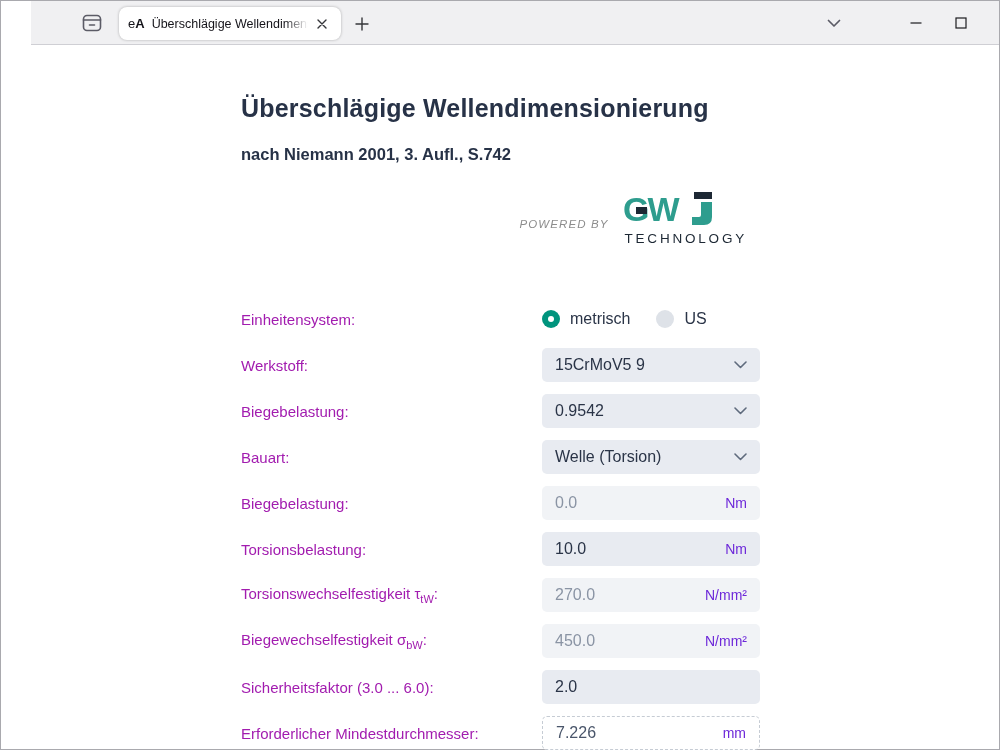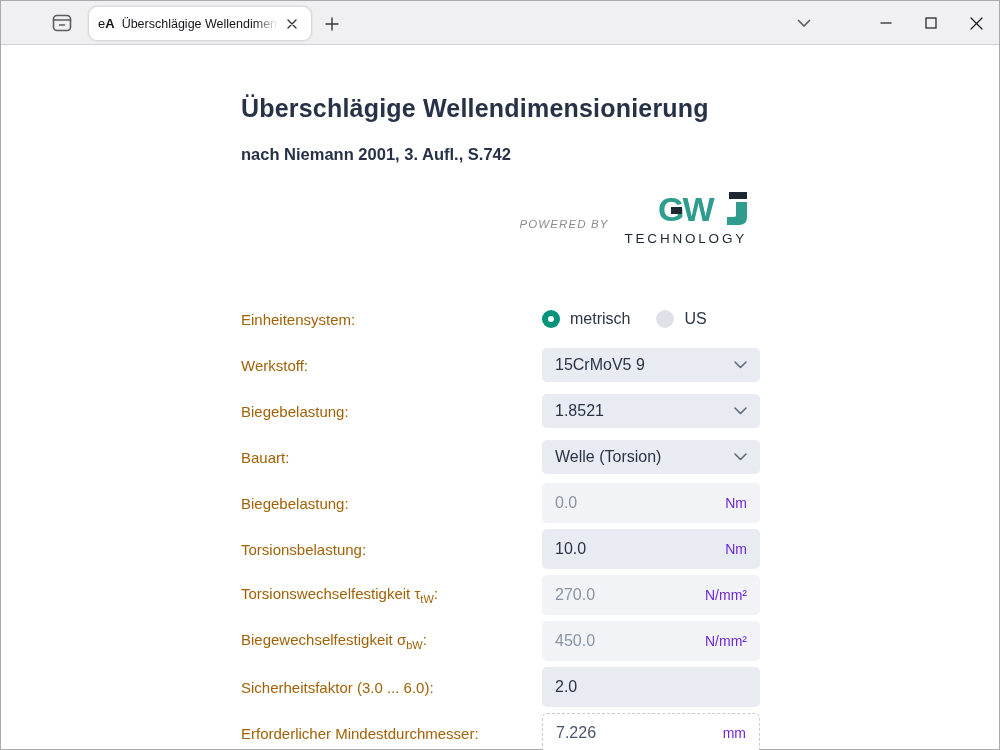--- a/index.html
+++ b/index.html
@@ -2,62 +2,62 @@
 <html><head>
 <meta charset="utf-8">
 <style>
   * { box-sizing: border-box; }
   html,body { margin:0; padding:0; background:#fff; }
   body { width:1000px; height:750px; overflow:hidden; font-family:"Liberation Sans", sans-serif; }
 
   .window { width:1000px; height:750px; border:1px solid #a9a9ae; background:#fff; position:relative; }
 
   
-  .chrome { height:44px; background:#f0f0f2; border-bottom:1px solid #cfcfd4; position:relative; }
+  .chrome { height:44px; background:#f0f0f2; border-bottom:1px solid #cfcfd4; position:relative;margin-left:30px; }
   .ffview { position:absolute; left:46px; top:8px; width:30px; height:28px; display:flex; align-items:center; justify-content:center; border-radius:4px; cursor:pointer; }
   .tab { position:absolute; left:88px; top:6px; width:222px; height:33px; background:#fff; border-radius:8px; box-shadow:0 0 3px rgba(0,0,0,.28); display:flex; align-items:center; padding:0 9px; cursor:pointer; }
   .favicon { font-size:13px; color:#15141a; margin-right:7px; white-space:nowrap; }
   .favicon .fe { font-weight:400; }
   .favicon .fa { font-weight:700; }
   .tab-title { font-size:12.5px; color:#15141a; white-space:nowrap; overflow:hidden; flex:1;
                -webkit-mask-image:linear-gradient(90deg,#000 85%,transparent); mask-image:linear-gradient(90deg,#000 85%,transparent); }
   .tab-close { margin-left:4px; display:flex; align-items:center; justify-content:center; width:20px; height:20px; border-radius:4px; cursor:pointer; }
   .newtab { position:absolute; left:318px; top:10px; width:26px; height:26px; display:flex; align-items:center; justify-content:center; border-radius:4px; cursor:pointer; }
   .winbtn { position:absolute; top:7px; width:34px; height:30px; display:flex; align-items:center; justify-content:center; cursor:pointer; }
   .btn-tabs { left:786px; } .btn-min { left:868px; } .btn-max { left:913px; } .btn-close { left:958px; }
 
   
   .content { padding:46px 0 0 240px; width:1000px; }
   .col { width:519px; }
   h1.page-title { margin:0; font-size:25px; line-height:34px; font-weight:700; color:#273247; letter-spacing:.2px; }
   .subtitle { margin-top:20px; font-size:16.5px; font-weight:700; color:#273247; }
 
   .branding { display:flex; justify-content:flex-end; align-items:center; margin-top:28px; padding-right:13px; }
   .powered { font-size:11.5px; color:#8d8d8d; letter-spacing:1.1px; margin-right:16px; margin-top:10px;font-style:italic; }
-  .logo-block { text-align:right; }
+  .logo-block { }
   .logo-sub { font-size:13.5px; letter-spacing:2.8px; color:#1d2834; margin-top:1px; font-weight:400; }
 
   
   .form { margin-top:50px; }
   .row { display:flex; align-items:center; height:46px; }
-  .row-label { font-size:15px; color:#a16207; }
+  .row-label { font-size:15px; color:#a21caf; }
   .row-label sub { font-size:11px; }
   .row-control { margin-left:auto; width:218px; }
 
   .radio-group { display:flex; align-items:flex-end; width:218px; margin-left:auto; }
   .radio { width:18px; height:18px; border-radius:50%; flex:none; cursor:pointer; position:relative; }
   .radio.checked { background:var(--accent); }
   .radio.checked::after { content:""; position:absolute; left:6px; top:6px; width:6px; height:6px; border-radius:50%; background:#fff; }
   .radio.unchecked { background:#dee2e8; }
   .radio-label { font-size:16px; color:#2a3447; margin:0 0 0 10px; cursor:pointer; }
   .radio-gap { width:26px; }
 
   .select { height:34px; background:#e8ebf1; border-radius:5px; display:flex; align-items:center; justify-content:space-between; padding:0 13px; font-size:16px; color:#2a3447; cursor:pointer; }
 
-  .field { height:40px; border-radius:5px; display:flex; align-items:center; padding:0 13px; }
+  .field { height:34px; border-radius:5px; display:flex; align-items:center; padding:0 13px; }
   .field input { border:none; background:transparent; font-size:16px; outline:none; padding:0; width:100%; min-width:0; font-family:"Liberation Sans", sans-serif; }
   .field.enabled  { background:#e8ebf1; } .field.enabled input  { color:#2a3447; }
   .field.disabled { background:#f1f3f6; } .field.disabled input { color:#8a94a4; }
   .field.output   { background:#fff; border:1px dashed #c6ccd4; } .field.output input { color:#49556a; }
   .unit { font-size:14px; color:#6d28d9; margin-left:8px; white-space:nowrap; }
 
   .icon-stroke { stroke:#5b5b66; stroke-width:1.6; fill:none; stroke-linecap:round; }
 </style>
 </head>
 <body>
@@ -156,21 +156,21 @@
                   <path d="M1 1 L6.5 6.5 L12 1" stroke="#5f6b7d" stroke-width="1.6" fill="none" stroke-linecap="round" stroke-linejoin="round"></path>
                 </svg>
             </div>
           </div>
         </div>
 
         <div class="row">
           <span class="row-label">Biegebelastung:</span>
           <div class="row-control">
             <div class="select">
-              <span>1.8521</span>
+              <span>0.9542</span>
               <svg width="13" height="8" viewBox="0 0 13 8">
                   <path d="M1 1 L6.5 6.5 L12 1" stroke="#5f6b7d" stroke-width="1.6" fill="none" stroke-linecap="round" stroke-linejoin="round"></path>
                 </svg>
             </div>
           </div>
         </div>
 
         <div class="row">
           <span class="row-label">Bauart:</span>
           <div class="row-control">

